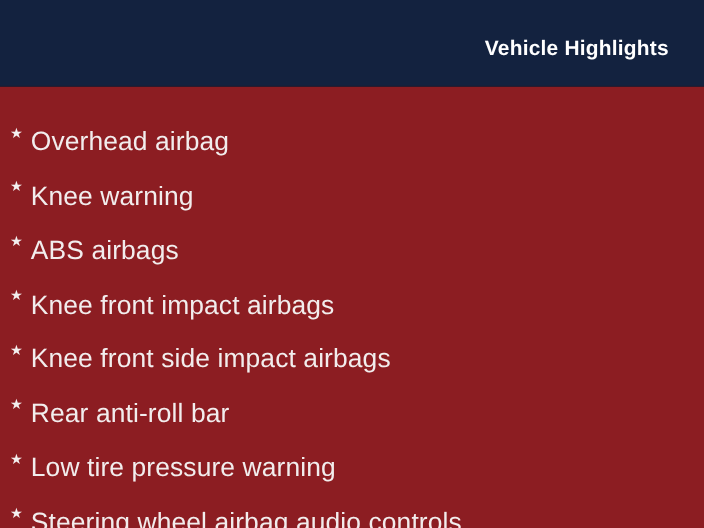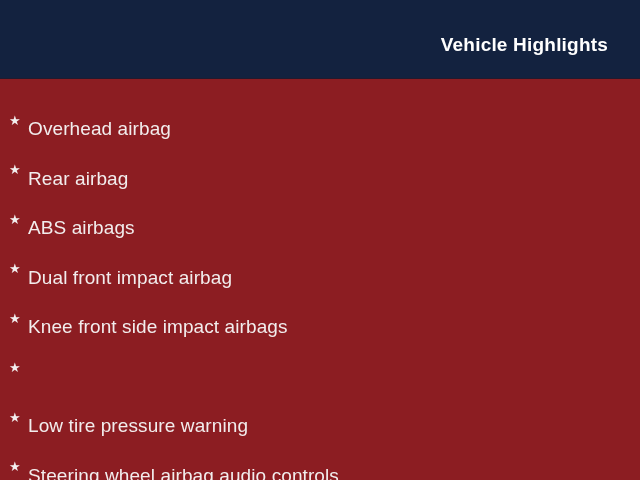--- a/index.html
+++ b/index.html
@@ -84,21 +84,21 @@
     flex: 0 0 auto;
     width: 19px;
     color: #f3efef;
     font-size: 13px;
     line-height: 1;
     text-align: left;
     margin-top: 1px;
   }
   .item-label {
     color: #f2eded;
-    font-size: 19px;
+    font-size: 24px;
     font-weight: 300;
     line-height: 1.2;
     letter-spacing: 0.1px;
     margin-top: 20px;
   }
 </style>
 </head>
 <body>
 
 <div id="app">
@@ -109,36 +109,37 @@
   </div>
 
   <div class="body">
     <ul class="highlight-list" id="highlight-list">
         <li class="highlight-item">
           <span class="bullet-star">★</span>
           <span class="item-label">Overhead airbag</span>
         </li>
         <li class="highlight-item">
           <span class="bullet-star">★</span>
-          <span class="item-label">Rear airbag</span>
+          <span class="item-label">Knee warning</span>
         </li>
         <li class="highlight-item">
           <span class="bullet-star">★</span>
           <span class="item-label">ABS airbags</span>
         </li>
         <li class="highlight-item">
           <span class="bullet-star">★</span>
-          <span class="item-label">Dual front impact airbag</span>
+          <span class="item-label">Knee front impact airbags</span>
         </li>
         <li class="highlight-item">
           <span class="bullet-star">★</span>
           <span class="item-label">Knee front side impact airbags</span>
         </li>
         <li class="highlight-item">
           <span class="bullet-star">★</span>
+          <span class="item-label">Rear anti-roll bar</span>
         </li>
         <li class="highlight-item">
           <span class="bullet-star">★</span>
           <span class="item-label">Low tire pressure warning</span>
         </li>
         <li class="highlight-item">
           <span class="bullet-star">★</span>
           <span class="item-label">Steering wheel airbag audio controls</span>
         </li>
       </ul>

